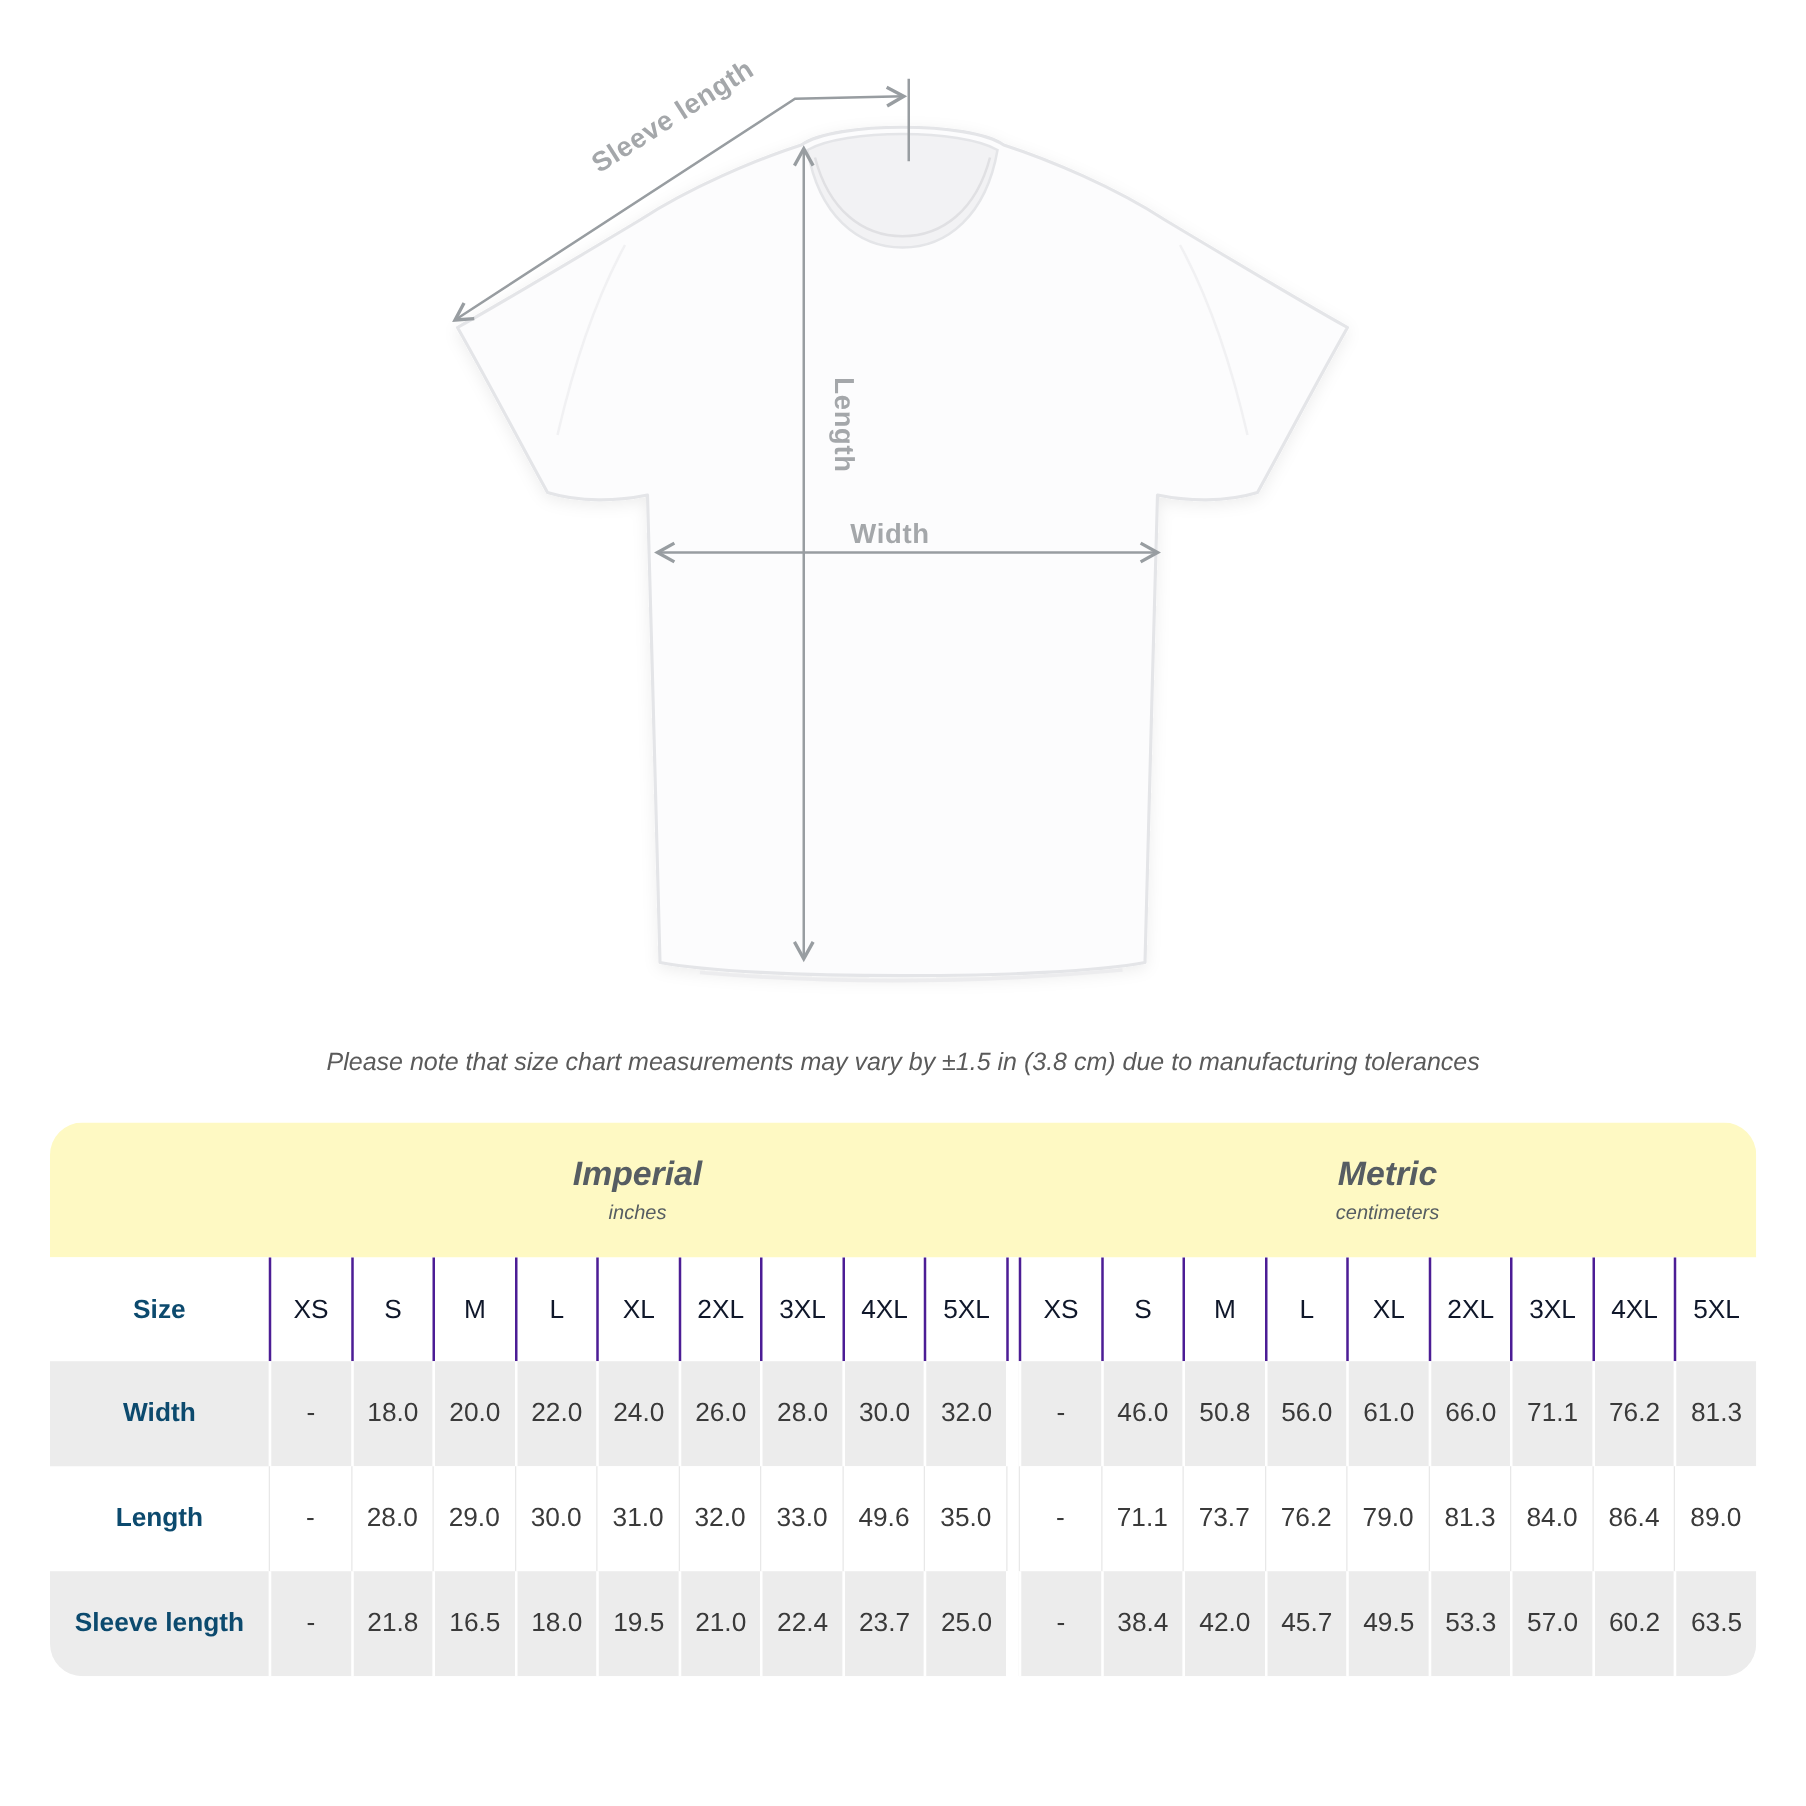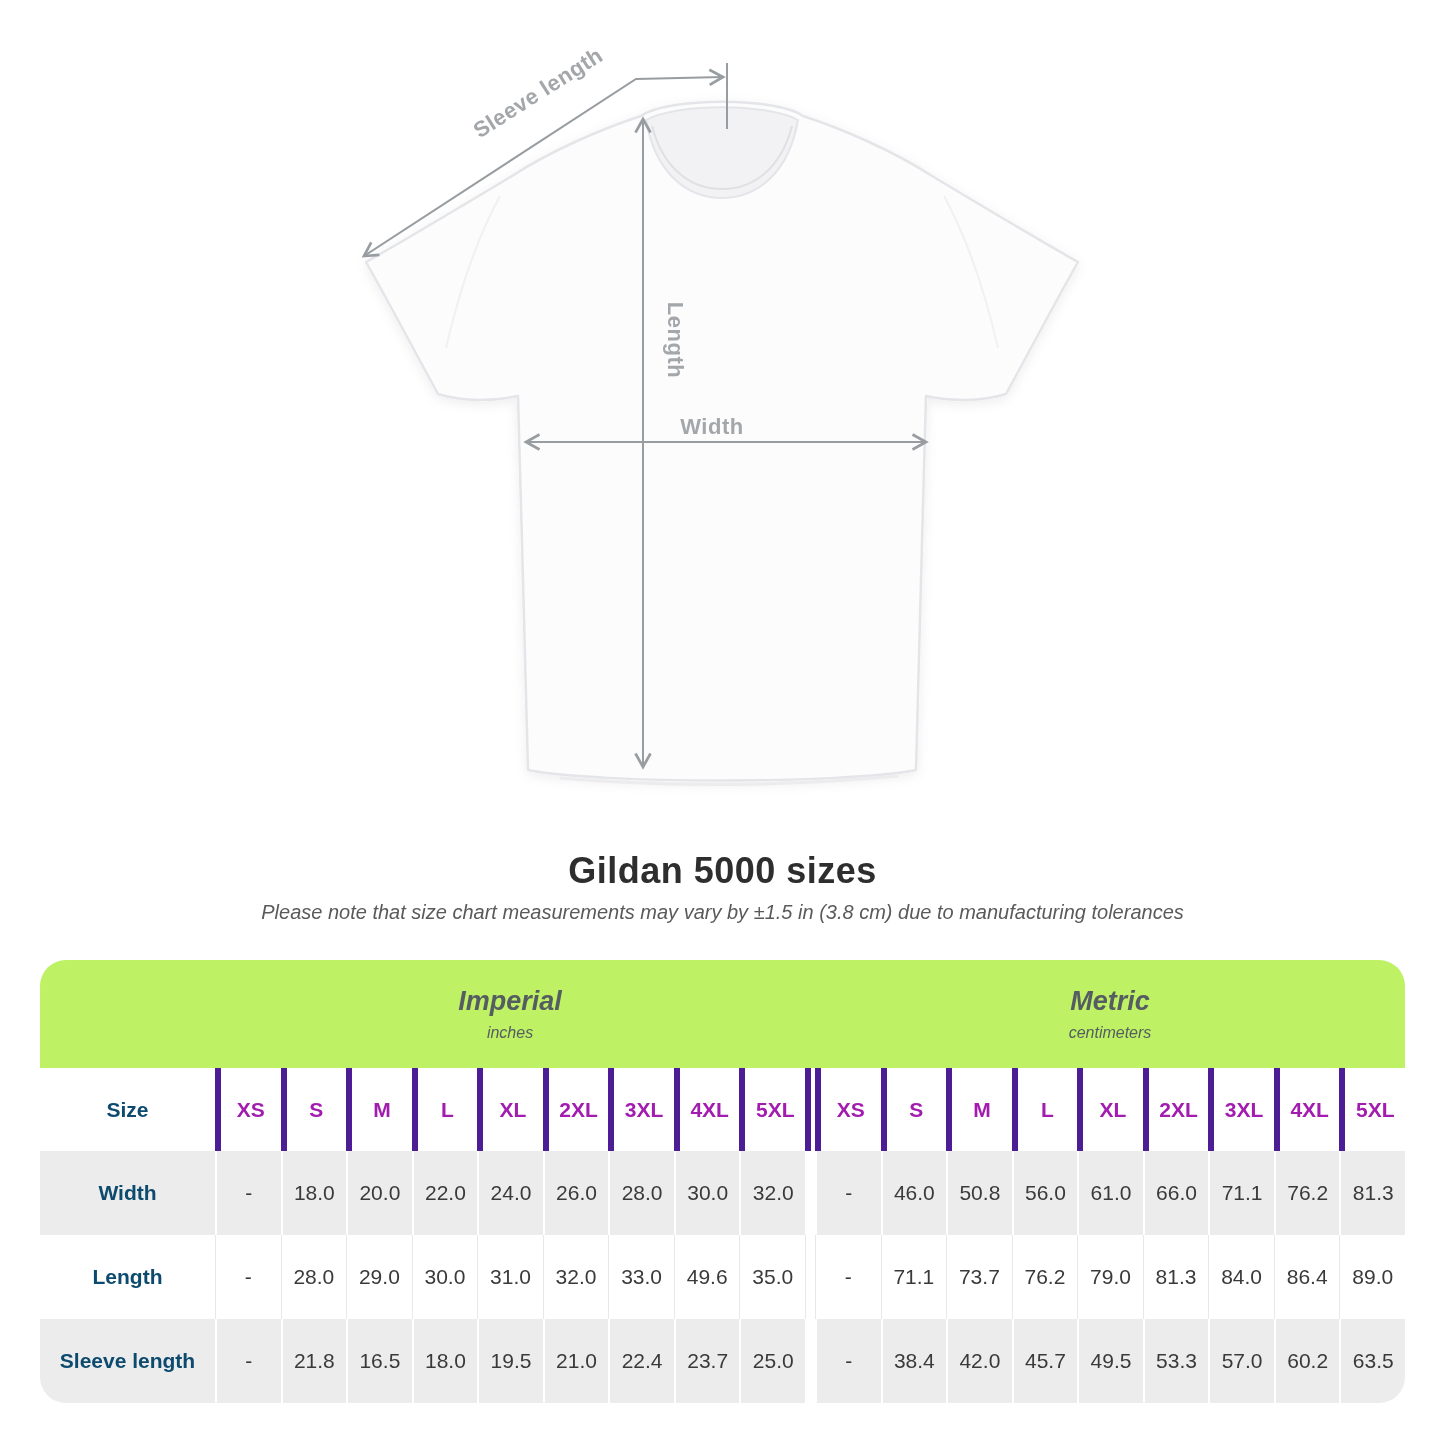--- a/index.html
+++ b/index.html
@@ -33,21 +33,21 @@
     width:1365px;
     border-radius:26px;
     overflow:hidden;
   }
   .trow{
     display:grid;
     grid-template-columns:175px repeat(9,1fr) 10px repeat(9,1fr);
     align-items:center;
   }
   .band-row{
-    background:#bef264;
+    background:#fef9c3;
     height:108px;
     text-align:right;
   }
   .band-cell{
     display:flex;flex-direction:column;justify-content:center;align-items:center;
     height:100%;gap:7px;
   }
   .band-imperial{grid-column:2 / span 9;}
   .band-metric{grid-column:12 / span 9;}
   .unit-title{font-size:27px;font-weight:bold;font-style:italic;color:#565d62;}
@@ -56,21 +56,21 @@
   .size-row{height:83px;background:#ffffff;}
   .data-row{height:84px;}
 
   .cell{
     height:100%;
     display:flex;align-items:center;justify-content:center;
     text-align:center;
     font-size:21px;
     color:#3a3a3a;
   }
-  .size-row .cell{font-weight:bold;color:#a21caf;border-left:6px solid #4c1d95;}
+  .size-row .cell{font-weight:normal;color:#0f172a;border-left:2px solid #4c1d95;}
   .row-white .cell{background:#ffffff;border-left:1px solid #e8e8e8;}
   .row-gray .cell{background:#ececec;border-left:2px solid #ffffff;}
   .trow .cell:first-child{border-left:none;}
   .cell.spacer{background:#ffffff;}
   .row-gray .cell.spacer{border-left-color:#ffffff;}
   .cell.label-cell{font-weight:bold;color:#0c4a6e;background:inherit;}
   .row-gray .cell.label-cell{background:#ececec;}
   .size-row .cell.label-cell{border-left:none;}
 </style>
 </head>
@@ -117,21 +117,20 @@
       <path d="M 526,442 L 926,442" marker-start="url(#arrow)" marker-end="url(#arrow)"></path>
     </g>
 
     <g font-family="Liberation Sans, sans-serif" font-size="22" font-weight="bold" fill="#a4a7aa" letter-spacing="0.5" text-anchor="middle">
       <text transform="translate(542,99) rotate(-32.5)">Sleeve length</text>
       <text transform="translate(668,340) rotate(90)">Length</text>
       <text x="712" y="434">Width</text>
     </g>
   </svg>
 
-  <h1 class="page-title">Gildan 5000 sizes</h1>
   <p class="tolerance-note">Please note that size chart measurements may vary by ±1.5 in (3.8 cm) due to manufacturing tolerances</p>
 
   <div class="size-table">
     <div class="trow band-row">
       <div class="band-cell band-imperial">
         <div class="unit-title">Imperial</div>
         <div class="unit-sub">inches</div>
       </div>
       <div class="band-cell band-metric">
         <div class="unit-title">Metric</div>

